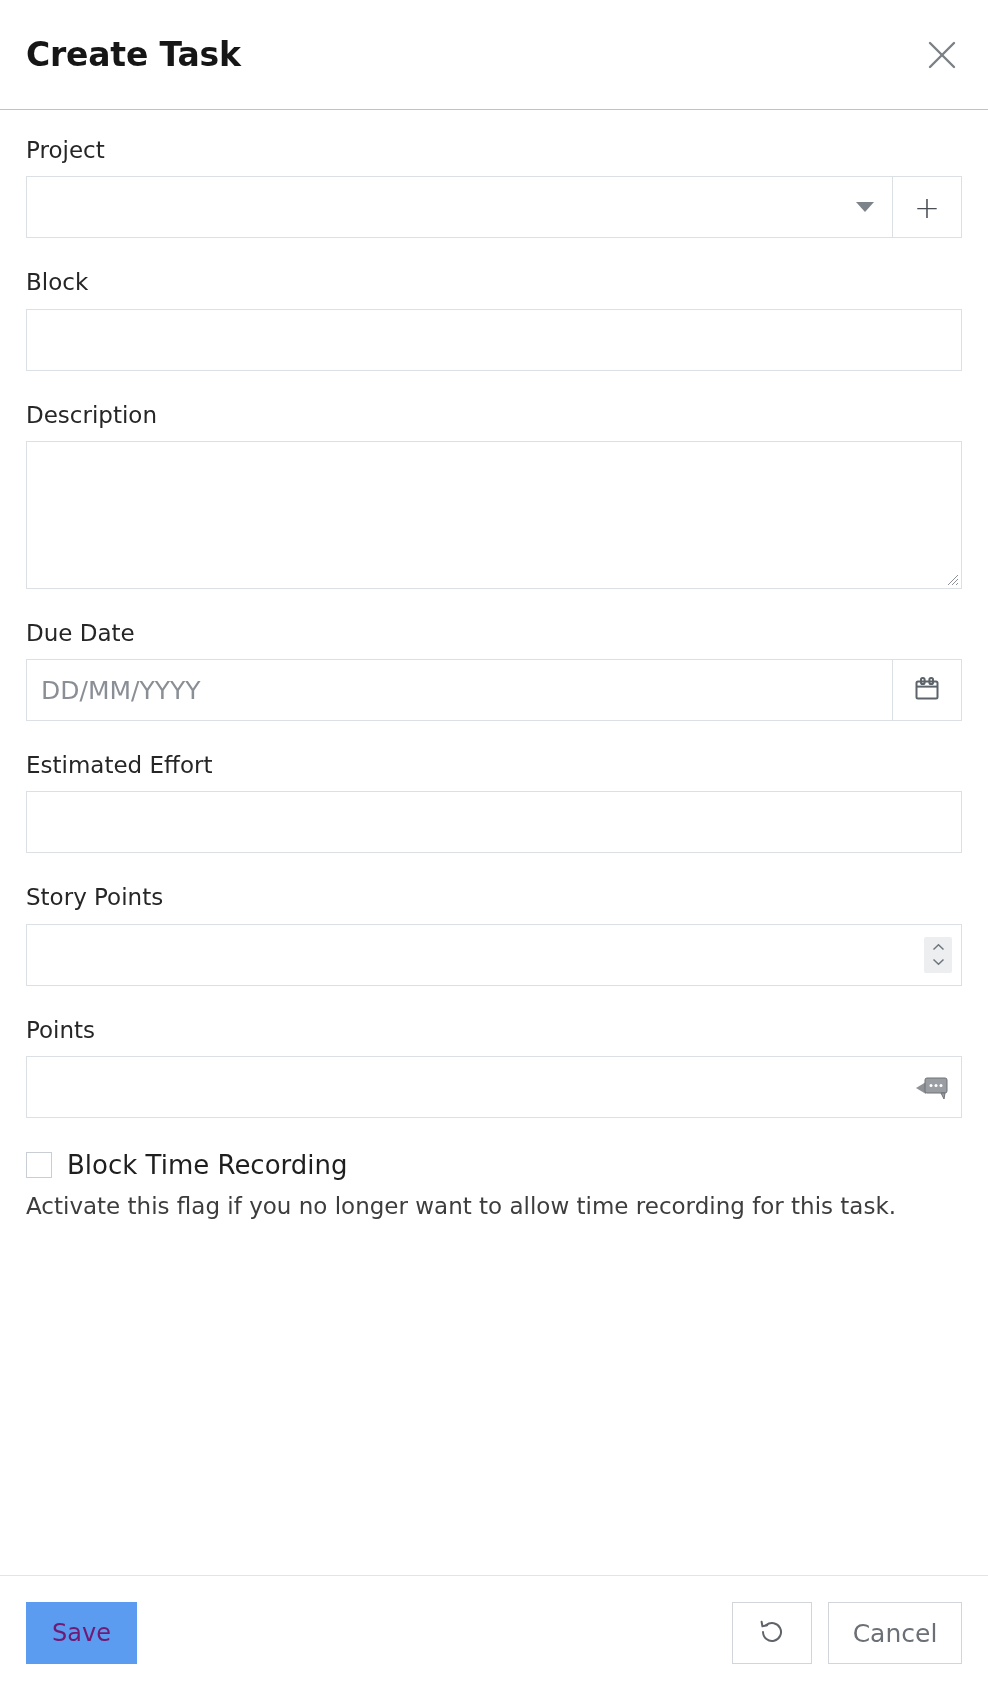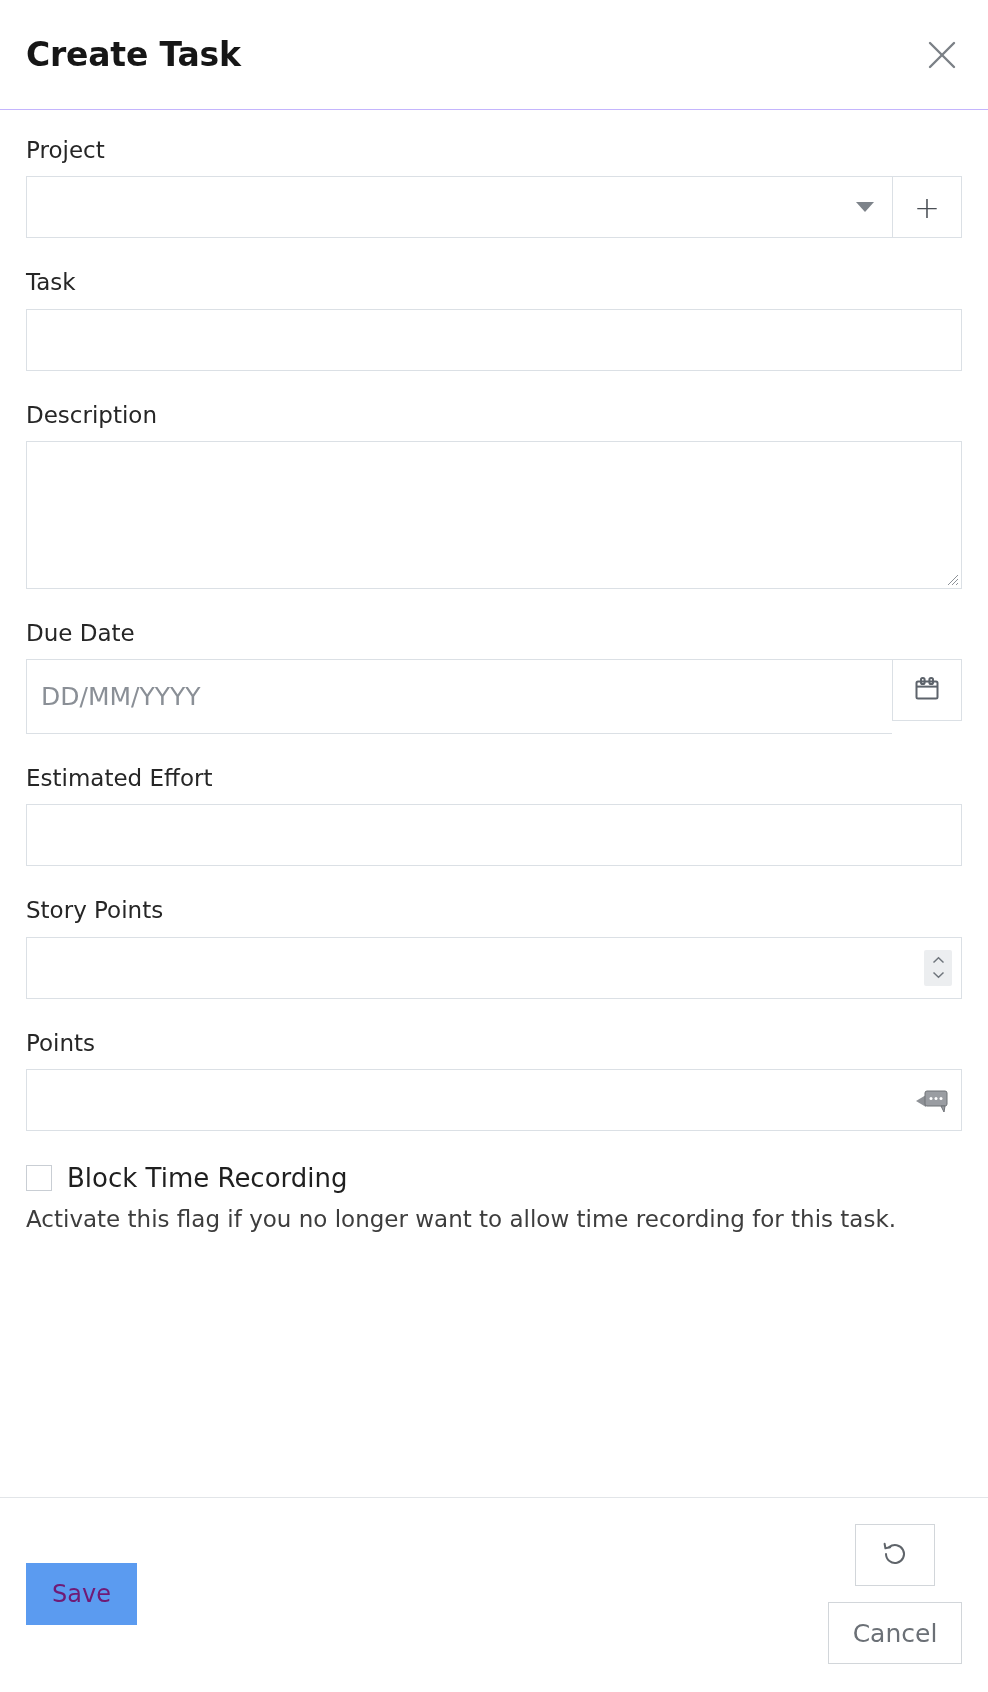--- a/index.html
+++ b/index.html
@@ -147,21 +147,21 @@
     bottom: 4px;
     width: 14px;
     height: 14px;
     pointer-events: none;
   }
 
   
   .addon-row { display: flex; width: 100%; }
   .addon-input {
     flex: 1;
-    height: 75px;
+    height: 62px;
     border: 1px solid #dbe0e5;
     border-right: none;
     background: #ffffff;
     font-family: "DejaVu Sans", "Liberation Sans", sans-serif;
     font-size: 25px;
     color: #3c3c3c;
     padding: 0 14px;
     outline: none;
   }
   .addon-input::placeholder { color: #8a8f96; }
@@ -258,21 +258,20 @@
     font-size: 24px;
     padding: 0 26px;
     height: 62px;
     cursor: pointer;
     line-height: 1;
   }
   .footer-right {
     display: flex;
     align-items: center;
     gap: 16px;
-    flex-direction: column;
   }
   .btn-reset {
     width: 80px;
     height: 62px;
     border: 1px solid #d2d6da;
     background: #ffffff;
     display: flex;
     align-items: center;
     justify-content: center;
     cursor: pointer;
@@ -315,21 +314,21 @@
       <div class="combo-row">
         <div class="combo-select">
           <span class="combo-value"></span>
           <span class="combo-caret"></span>
         </div>
         <button class="combo-add">+</button>
       </div>
     </div>
 
     <div class="field">
-      <label class="field-label">Task</label>
+      <label class="field-label">Block</label>
       <input class="input-base" type="text" placeholder="" style="">
     </div>
 
     <div class="field">
       <label class="field-label">Description</label>
       <div class="textarea-box">
         <textarea class="desc-area" placeholder="" style=""></textarea>
         <span class="resize-grip">
           <svg width="14" height="14" viewBox="0 0 14 14" aria-hidden="true">
             <line x1="13" y1="3" x2="3" y2="13" stroke="#8d9298" stroke-width="1"></line>

